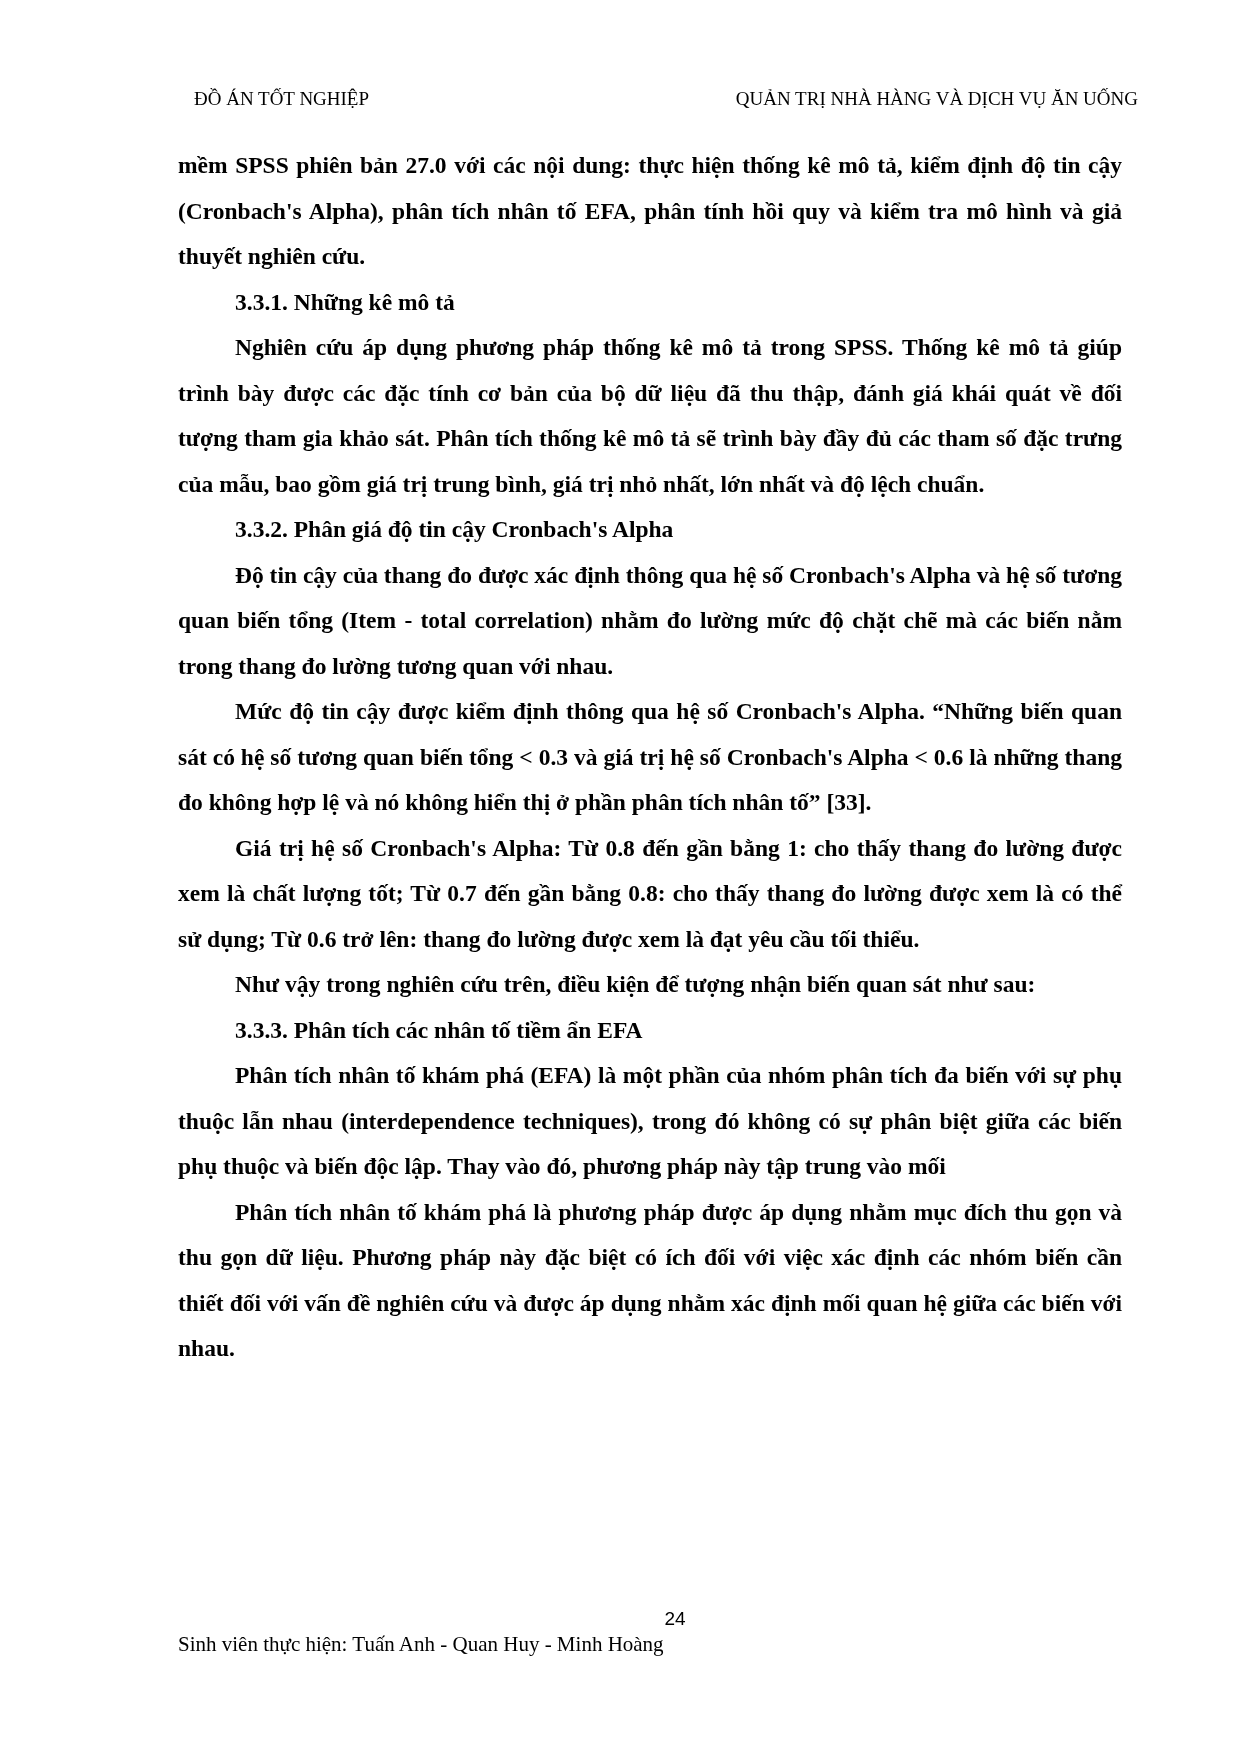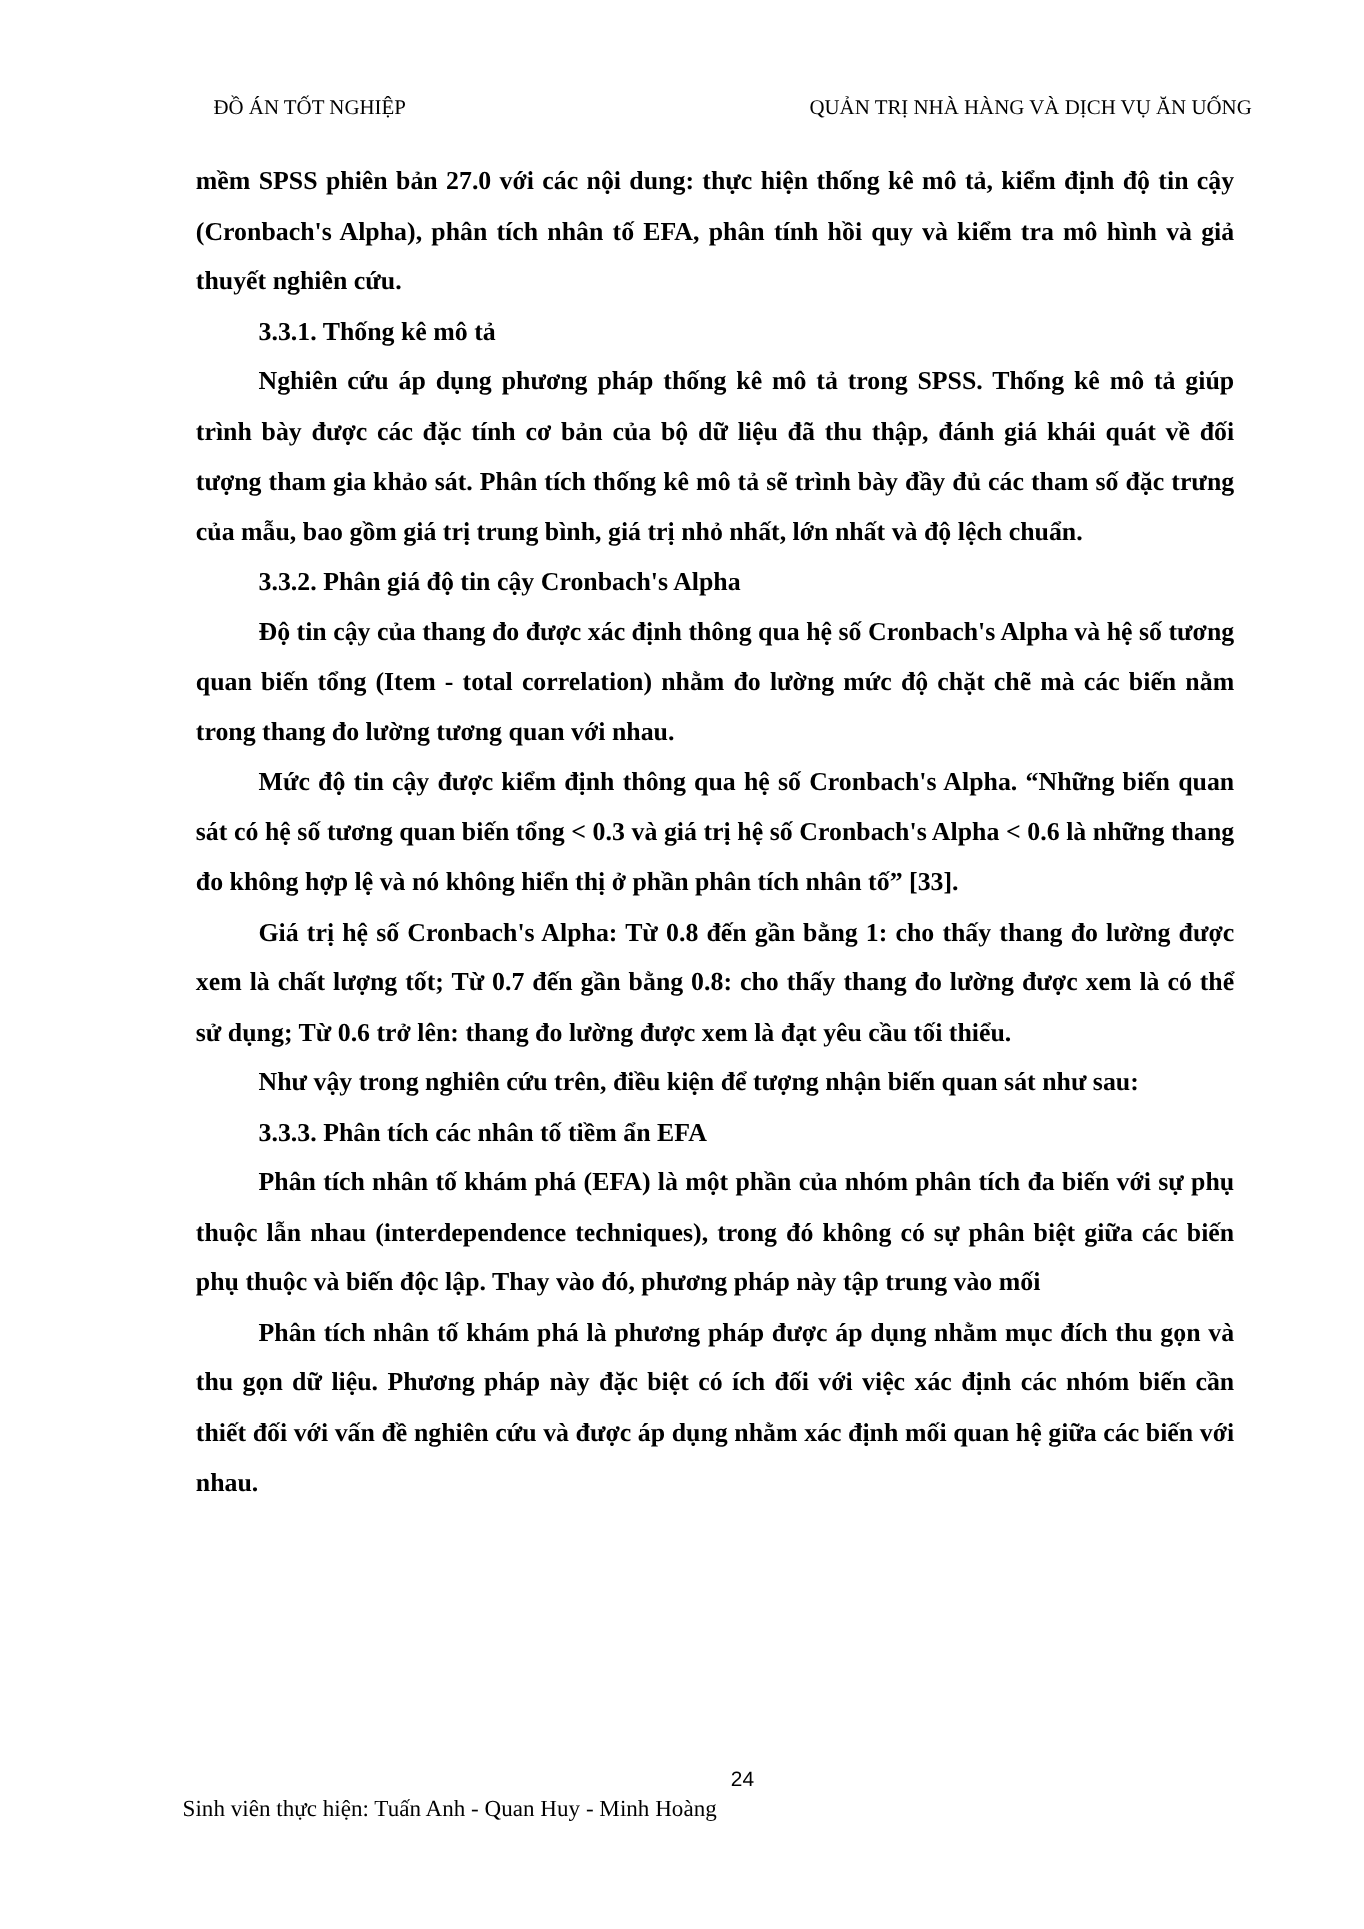--- a/index.html
+++ b/index.html
@@ -61,38 +61,38 @@
       width: 1240px;
       text-align: center;
       padding-left: 110px;
       box-sizing: border-box;
       font-family: "Liberation Sans", "DejaVu Sans", sans-serif;
       font-size: 19px;
     }
     .footer {
       position: absolute;
       top: 1632px;
-      left: 166px;
+      left: 178px;
       font-size: 21px;
     }
   </style>
 </head>
 <body>
 
 <div class="page">
 
   <div class="header">
     <span>ĐỒ ÁN TỐT NGHIỆP</span>
     <span>QUẢN TRỊ NHÀ HÀNG VÀ DỊCH VỤ ĂN UỐNG</span>
   </div>
 
   <div class="content">
     <p>mềm SPSS phiên bản 27.0 với các nội dung: thực hiện thống kê mô tả, kiểm định độ tin cậy (Cronbach's Alpha), phân tích nhân tố EFA, phân tính hồi quy và kiểm tra mô hình và giả thuyết nghiên cứu.</p>
 
-    <p class="heading">3.3.1. Thống kê mô tả</p>
+    <p class="heading">3.3.1. Những kê mô tả</p>
     <p class="indent">Nghiên cứu áp dụng phương pháp thống kê mô tả trong SPSS. Thống kê mô tả giúp trình bày được các đặc tính cơ bản của bộ dữ liệu đã thu thập, đánh giá khái quát về đối tượng tham gia khảo sát. Phân tích thống kê mô tả sẽ trình bày đầy đủ các tham số đặc trưng của mẫu, bao gồm giá trị trung bình, giá trị nhỏ nhất, lớn nhất và độ lệch chuẩn.</p>
 
     <p class="heading">3.3.2. Phân giá độ tin cậy Cronbach's Alpha</p>
     <p class="indent">Độ tin cậy của thang đo được xác định thông qua hệ số Cronbach's Alpha và hệ số tương quan biến tổng (Item - total correlation) nhằm đo lường mức độ chặt chẽ mà các biến nằm trong thang đo lường tương quan với nhau.</p>
     <p class="indent">Mức độ tin cậy được kiểm định thông qua hệ số Cronbach's Alpha. “Những biến quan sát có hệ số tương quan biến tổng &lt; 0.3 và giá trị hệ số Cronbach's Alpha &lt; 0.6 là những thang đo không hợp lệ và nó không hiển thị ở phần phân tích nhân tố” [33].</p>
     <p class="indent">Giá trị hệ số Cronbach's Alpha: Từ 0.8 đến gần bằng 1: cho thấy thang đo lường được xem là chất lượng tốt; Từ 0.7 đến gần bằng 0.8: cho thấy thang đo lường được xem là có thể sử dụng; Từ 0.6 trở lên: thang đo lường được xem là đạt yêu cầu tối thiểu.</p>
     <p class="indent">Như vậy trong nghiên cứu trên, điều kiện để tượng nhận biến quan sát như sau:</p>
 
     <p class="heading">3.3.3. Phân tích các nhân tố tiềm ẩn EFA</p>
     <p class="indent">Phân tích nhân tố khám phá (EFA) là một phần của nhóm phân tích đa biến với sự phụ thuộc lẫn nhau (interdependence techniques), trong đó không có sự phân biệt giữa các biến phụ thuộc và biến độc lập. Thay vào đó, phương pháp này tập trung vào mối</p>

